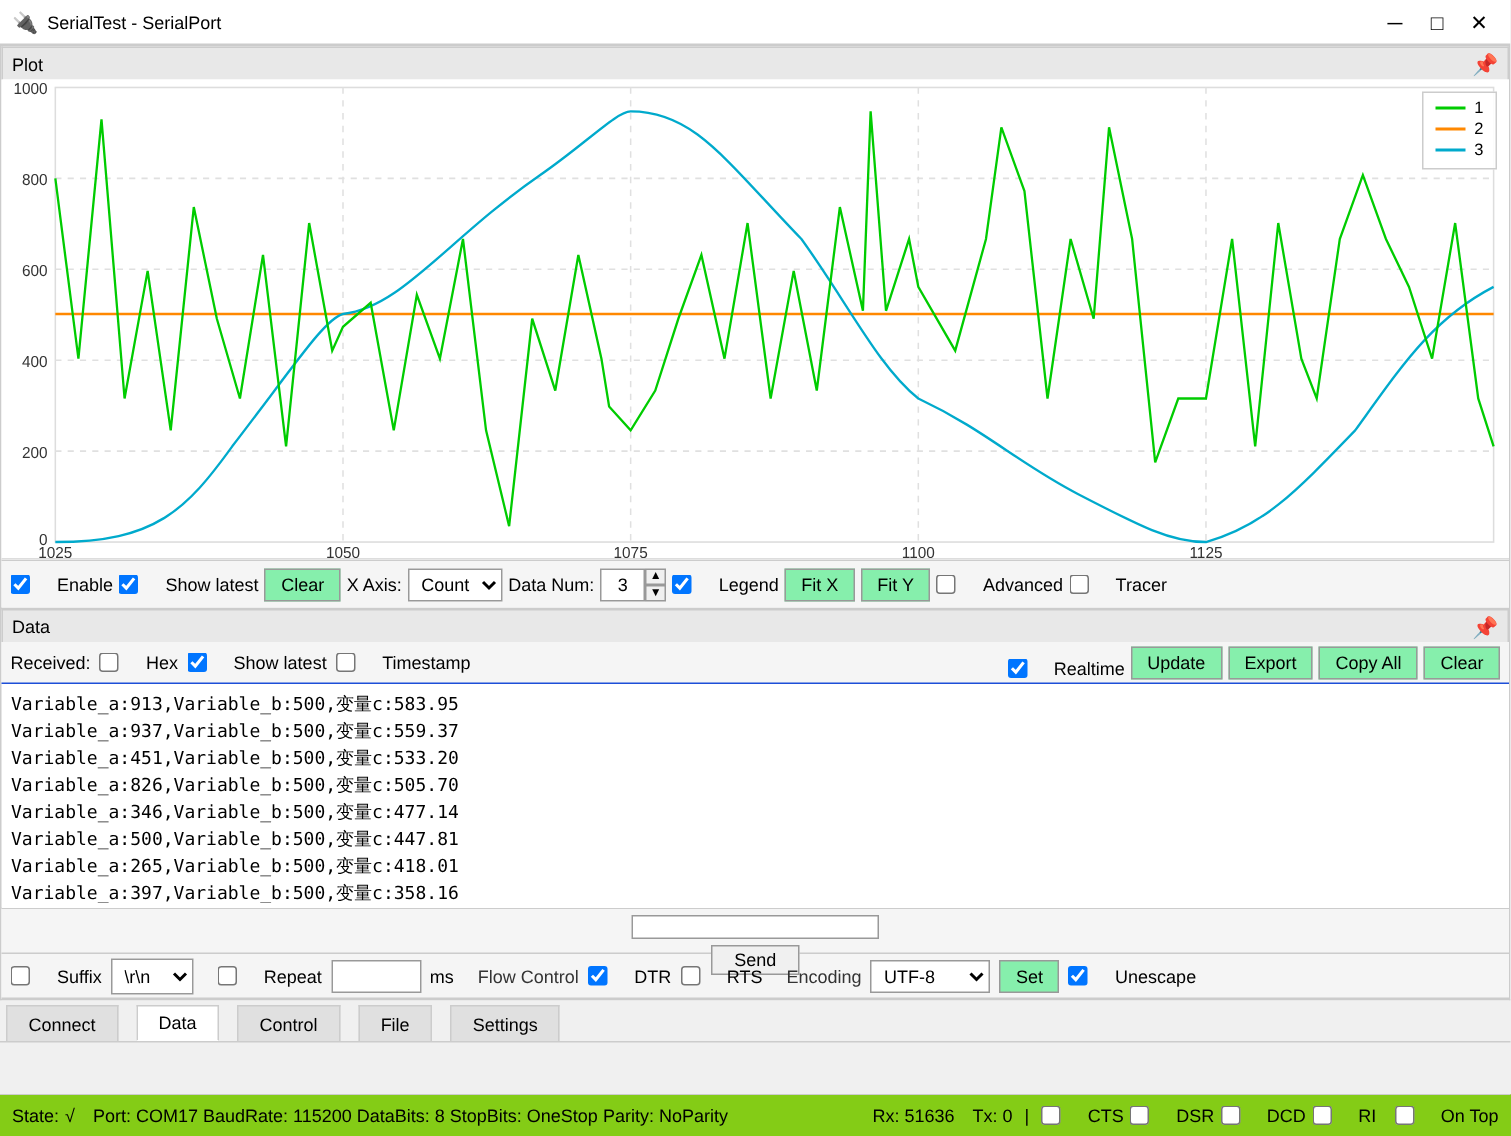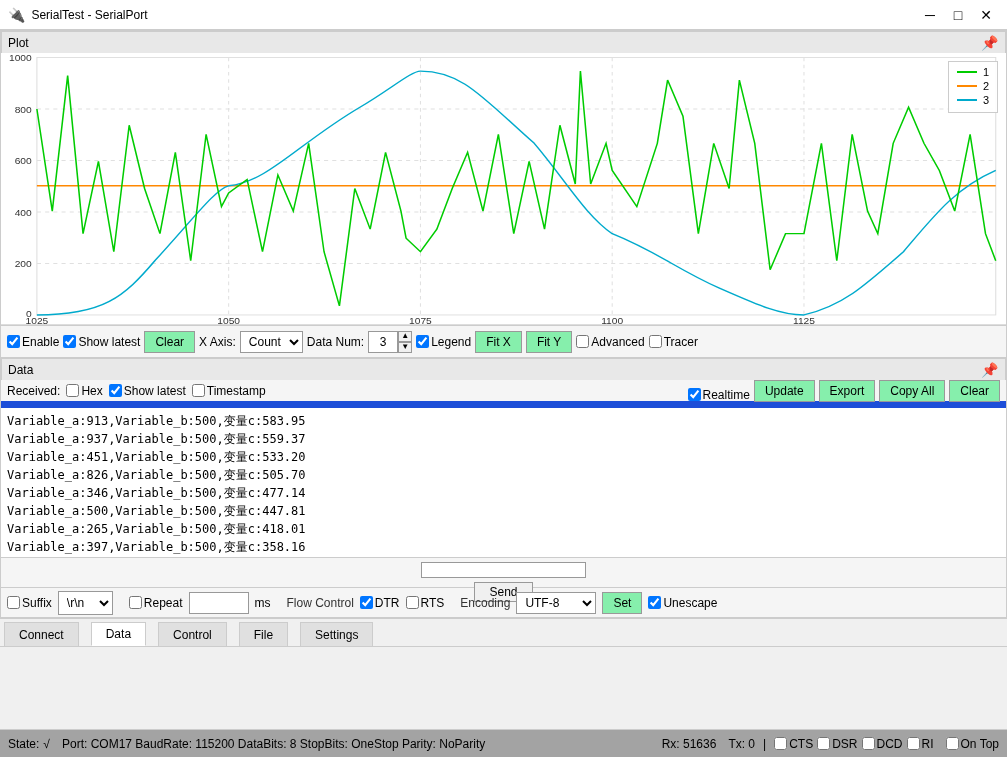--- a/index.html
+++ b/index.html
@@ -10,35 +10,35 @@
     .title-bar-left { display: flex; align-items: center; gap: 6px; }
     .title-bar-controls { display: flex; gap: 2px; }
     .title-btn { width: 26px; height: 20px; background: none; border: none; cursor: pointer; font-size: 14px; display: flex; align-items: center; justify-content: center; }
 
     
     .section-header { background: #e8e8e8; border: 1px solid #ccc; border-bottom: none; padding: 2px 6px; font-size: 12px; display: flex; align-items: center; justify-content: space-between; height: 22px; }
     .section-header-pin { cursor: pointer; font-size: 14px; color: #555; }
 
     
     .plot-section { border: 1px solid #ccc; background: #fff; }
-    .plot-area { position: relative; height: 272px; background: #fff; border-bottom: 1px solid #ddd; }
+    .plot-area { position: relative; height: 320px; background: #fff; border-bottom: 1px solid #ddd; }
     
     
     .plot-controls { display: flex; align-items: center; gap: 4px; padding: 4px 6px; background: #f5f5f5; border-top: 1px solid #ccc; height: 32px; }
-    .checkbox-label { display: flex; align-items: center; gap: 2px; cursor: pointer; }
+    .checkbox-label { display: flex; align-items: center; gap: 18px; cursor: pointer; }
     .btn { padding: 2px 10px; background: #86efac; border: 1px solid #999; cursor: pointer; font-size: 12px; height: 22px; display: flex; align-items: center; }
     .select-control { height: 22px; font-size: 12px; border: 1px solid #999; background: #fff; padding: 0 4px; }
     .spinner-control { display: flex; align-items: center; }
     .spinner-input { width: 30px; height: 22px; border: 1px solid #999; text-align: center; font-size: 12px; }
     .spinner-btns { display: flex; flex-direction: column; }
     .spinner-btn { width: 14px; height: 11px; border: 1px solid #999; background: #f0f0f0; cursor: pointer; font-size: 8px; display: flex; align-items: center; justify-content: center; line-height: 1; }
 
     
     .data-section { border: 1px solid #ccc; border-top: none; background: #fff; margin-top: 0; }
-    .data-controls { display: flex; align-items: center; padding: 4px 6px; gap: 6px; height: 28px; border-bottom: 7px solid #1d4ed8; background: #f5f5f5; }
+    .data-controls { display: flex; align-items: center; padding: 4px 6px; gap: 6px; height: 28px; border-bottom: 1px solid #1d4ed8; background: #f5f5f5; }
     .data-controls-right { margin-left: auto; display: flex; align-items: flex-end; gap: 4px; }
     .data-output { height: 150px; overflow-y: scroll; padding: 4px 6px; font-family: monospace; font-size: 12px; line-height: 1.5; background: #fff; border-bottom: 1px solid #ccc; }
     .data-output-line { white-space: nowrap; }
 
     
     .send-area { display: flex; align-items: center; padding: 4px 6px; gap: 4px; height: 30px; border-bottom: 1px solid #ccc; background: #f5f5f5; flex-direction: column; }
     .send-input { flex: 1; height: 22px; border: 1px solid #999; font-size: 12px; padding: 0 4px; }
     .btn-send { padding: 2px 14px; background: #f0f0f0; border: 1px solid #999; cursor: pointer; font-size: 12px; height: 22px; }
 
     
@@ -49,21 +49,21 @@
     .repeat-input { width: 60px; height: 22px; border: 1px solid #999; font-size: 12px; padding: 0 4px; }
     .ms-label { font-size: 12px; }
     .encoding-select { height: 22px; font-size: 12px; border: 1px solid #999; background: #fff; padding: 0 4px; width: 80px; }
 
     
     .tabs-row { display: flex; align-items: flex-end; padding: 0 4px; background: #f0f0f0; border-bottom: 1px solid #ccc; height: 28px; }
     .tab { padding: 4px 14px; border: 1px solid #ccc; border-bottom: none; background: #e0e0e0; cursor: pointer; font-size: 12px; height: 24px; display: flex; align-items: center; margin-right: 12px; text-align: center; }
     .tab.active { background: #fff; border-bottom: 1px solid #fff; z-index: 1; }
 
     
-    .status-bar { display: flex; align-items: center; padding: 4px 8px; background: #a3a3a3; border-top: 1px solid #ccc; height: 28px; font-size: 12px; position: fixed; bottom: 0; left: 0; right: 0; }
+    .status-bar { display: flex; align-items: center; padding: 4px 8px; background: #84cc16; border-top: 1px solid #ccc; height: 28px; font-size: 12px; position: fixed; bottom: 0; left: 0; right: 0; }
     .status-left { flex: 1; display: flex; gap: 4px; }
     .status-right { display: flex; align-items: center; gap: 4px; }
 
     
     .data-output::-webkit-scrollbar { width: 12px; }
     .data-output::-webkit-scrollbar-track { background: #f0f0f0; }
     .data-output::-webkit-scrollbar-thumb { background: #c0c0c0; border: 1px solid #999; }
 
     
     .plot-legend { position: absolute; top: 8px; right: 8px; background: rgba(255,255,255,0.9); border: 1px solid #ccc; padding: 4px 8px; font-size: 11px; }

